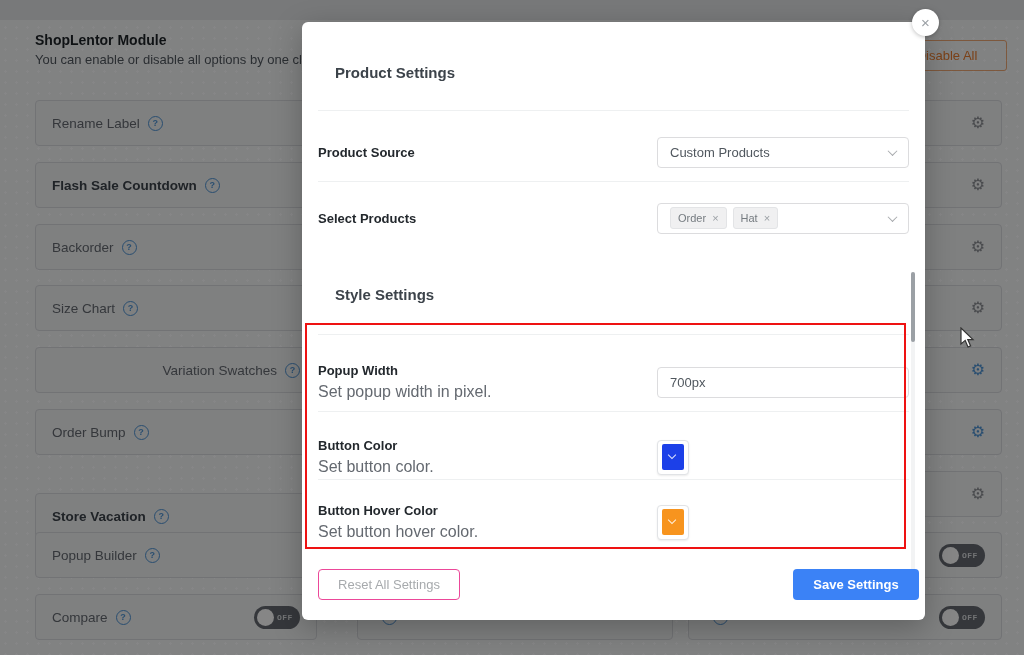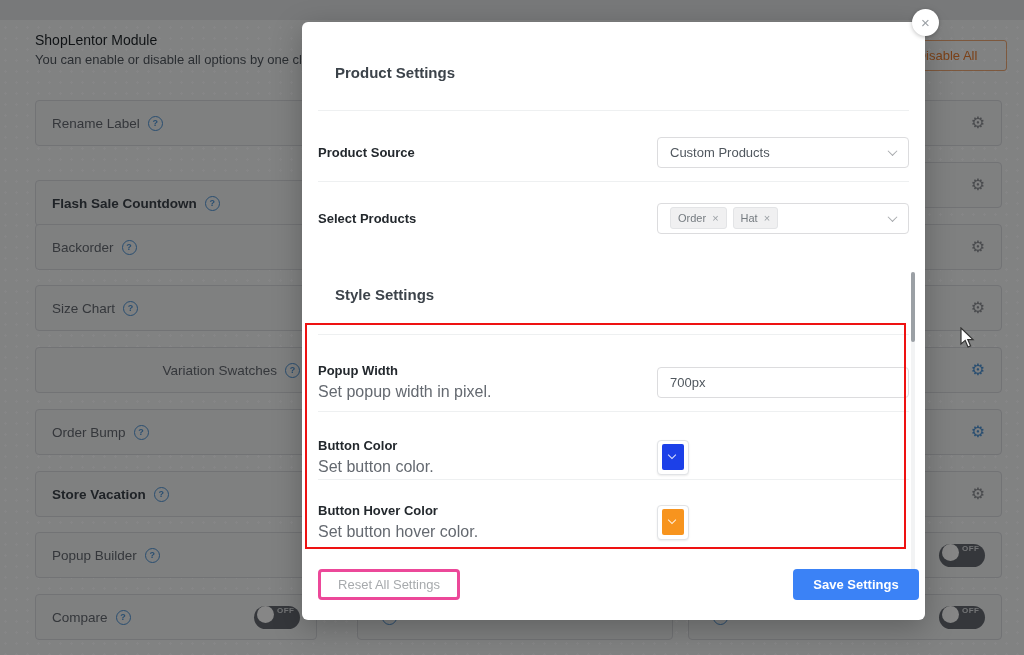--- a/index.html
+++ b/index.html
@@ -5,37 +5,37 @@
   * { margin:0; padding:0; box-sizing:border-box; }
   html,body { width:1024px; height:655px; overflow:hidden;
     font-family:"Liberation Sans", sans-serif; }
   .stage { position:relative; width:1024px; height:655px; background:#f3f4f6; overflow:hidden; }
 
   
   .page { position:absolute; inset:0; background:#f4f5f6;
     background-image: radial-gradient(rgba(255,255,255,.95) 1.1px, rgba(255,255,255,0) 1.3px);
     background-size: 11px 11px; }
   .topstrip { position:absolute; left:0; top:0; width:1024px; height:20px; background:#e3e4e6; }
-  .page-title { position:absolute; left:35px; top:32px; font-size:14px; font-weight:normal; color:#1d2327; }
+  .page-title { position:absolute; left:35px; top:32px; font-size:14px; font-weight:bold; color:#1d2327; }
   .page-sub { position:absolute; left:35px; top:52px; font-size:13px; color:#50575e; }
   .disable-all { position:absolute; left:887px; top:40px; width:120px; height:31px;
     border:1px solid rgba(232,124,46,.65); border-radius:3px; background:transparent;
     color:#e87c2e; font-size:13px; display:flex; align-items:center; justify-content:center; }
 
   .card { position:absolute; height:46px; background:#f0f1f2; border:1px solid #d7d9dd;
     border-radius:4px; display:flex; align-items:center; padding:0 16px; }
   .card-label { font-size:13.5px; color:#646970; white-space:nowrap; }
   .card-label.strong { color:#3c434a; font-weight:bold; }
   .help { width:15px; height:15px; min-width:15px; border:1.3px solid #4f94d4; border-radius:50%;
     color:#4f94d4; font-size:9px; font-weight:bold; display:flex; align-items:center;
     justify-content:center; margin-left:8px; }
   .gear { margin-left:auto; font-size:16px; color:#8c8f94; line-height:1; }
   .gear.blue { color:#4f94d4; }
   .toggle { margin-left:auto; width:46px; height:23px; border-radius:12px; background:#646970;
-    display:flex; padding:0 3px; }
+    display:flex; align-items:center; padding:0 3px;font-family:Liberation Mono, monospace; }
   .toggle .knob { width:17px; height:17px; border-radius:50%; background:#fdfdfd; }
   .toggle .tlabel { font-size:8px; font-weight:bold; color:#d8dadd; margin-left:3px; letter-spacing:.5px; }
 
   
   .overlay { position:absolute; inset:0; background:rgba(0,0,0,0.47); }
 
   
   .modal { position:absolute; left:302px; top:22px; width:623px; height:598px; background:#fff;
     border-radius:6px; box-shadow:0 8px 30px rgba(0,0,0,.25); }
   .modal-close { position:absolute; right:-14px; top:-13px; width:27px; height:27px; border-radius:50%;
@@ -64,21 +64,21 @@
   .highlight-box { position:absolute; left:3px; top:301px; width:601px; height:226px;
     border:2px solid #ee1212; pointer-events:none; }
   .swatch-outer { width:32px; height:35px; background:#fff; border:1px solid #e1e3e6; border-radius:4px;
     box-shadow:0 1px 2px rgba(0,0,0,.08); display:flex; align-items:center; justify-content:center; }
   .swatch-inner { width:22px; height:26px; border-radius:2px; position:relative; }
   .swatch-inner .wchev { position:absolute; left:7px; top:8px; width:6px; height:6px;
     border-right:1.6px solid rgba(255,255,255,.85); border-bottom:1.6px solid rgba(255,255,255,.85);
     transform:rotate(45deg); }
   .swatch-cell { width:252px; display:flex; }
   .btn-reset { position:absolute; left:16px; top:547px; width:142px; height:31px; background:#fff;
-    border:3px solid #ec4899; border-radius:4px; color:#a7aaad; font-size:13px; display:flex;
+    border:1px solid #ec4899; border-radius:4px; color:#a7aaad; font-size:13px; display:flex;
     align-items:center; justify-content:center; }
   .btn-save { position:absolute; left:491px; top:547px; width:126px; height:31px; border:none;
     border-radius:4px; color:#fff; font-size:13px; font-weight:bold; display:flex; align-items:center;
     justify-content:center; }
   .cursor { position:absolute; left:960px; top:327px; z-index:60; }
 </style>
 </head>
 <body>
 
 <div class="stage">
@@ -88,41 +88,41 @@
     <div class="page-title">ShopLentor Module</div>
     <div class="page-sub">You can enable or disable all options by one click.</div>
     <div class="disable-all">
       <span>Disable All</span>
     </div>
     <div id="cards">
         <div class="card" style="left: 35px; width: 282px; top: 100px;">
           <span class="card-label">Rename Label</span>
           <span class="help">?</span>
         </div>
-        <div class="card" style="left: 35px; width: 282px; top: 180px;">
+        <div class="card" style="left: 35px; width: 282px; top: 162px;">
           <span class="card-label strong">Flash Sale Countdown</span>
           <span class="help">?</span>
         </div>
         <div class="card" style="left: 35px; width: 282px; top: 224px;">
           <span class="card-label">Backorder</span>
           <span class="help">?</span>
         </div>
         <div class="card" style="left: 35px; width: 282px; top: 285px;">
           <span class="card-label">Size Chart</span>
           <span class="help">?</span>
         </div>
         <div class="card" style="left: 35px; width: 282px; top: 347px; justify-content: flex-end;">
           <span class="card-label">Variation Swatches</span>
           <span class="help">?</span>
         </div>
         <div class="card" style="left: 35px; width: 282px; top: 409px;">
           <span class="card-label">Order Bump</span>
           <span class="help">?</span>
         </div>
-        <div class="card" style="left: 35px; width: 282px; top: 471px;">
+        <div class="card" style="left: 35px; width: 282px; top: 493px;">
           <span class="card-label strong">Store Vacation</span>
           <span class="help">?</span>
         </div>
         <div class="card" style="left: 35px; width: 282px; top: 532px;">
           <span class="card-label">Popup Builder</span>
           <span class="help">?</span>
         </div>
         <div class="card" style="left: 35px; width: 282px; top: 594px;">
           <span class="card-label">Compare</span>
           <span class="help">?</span>

